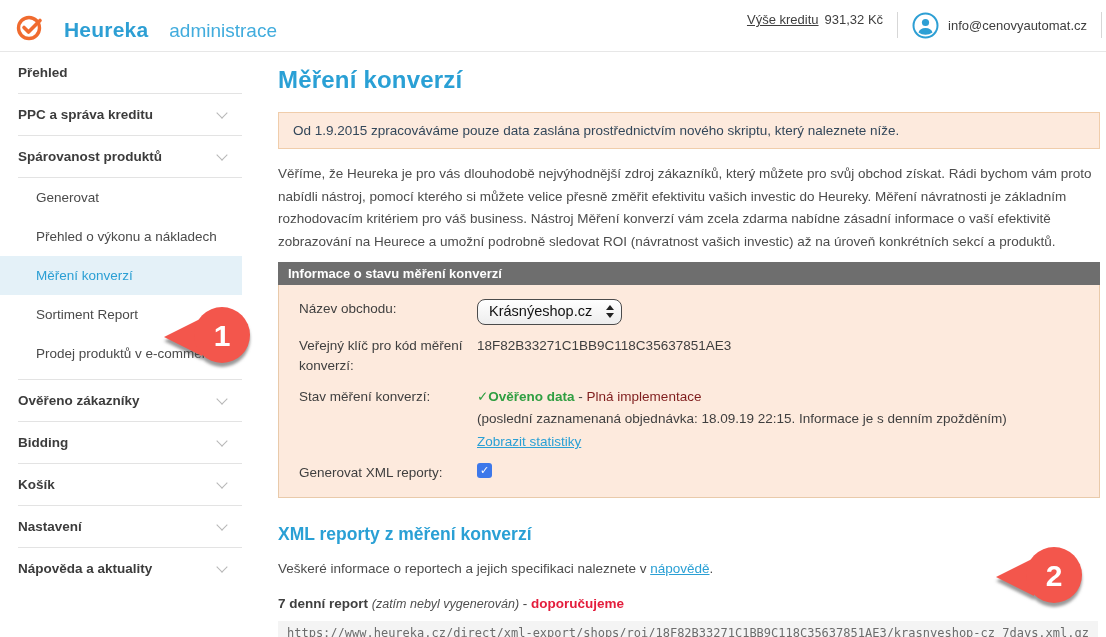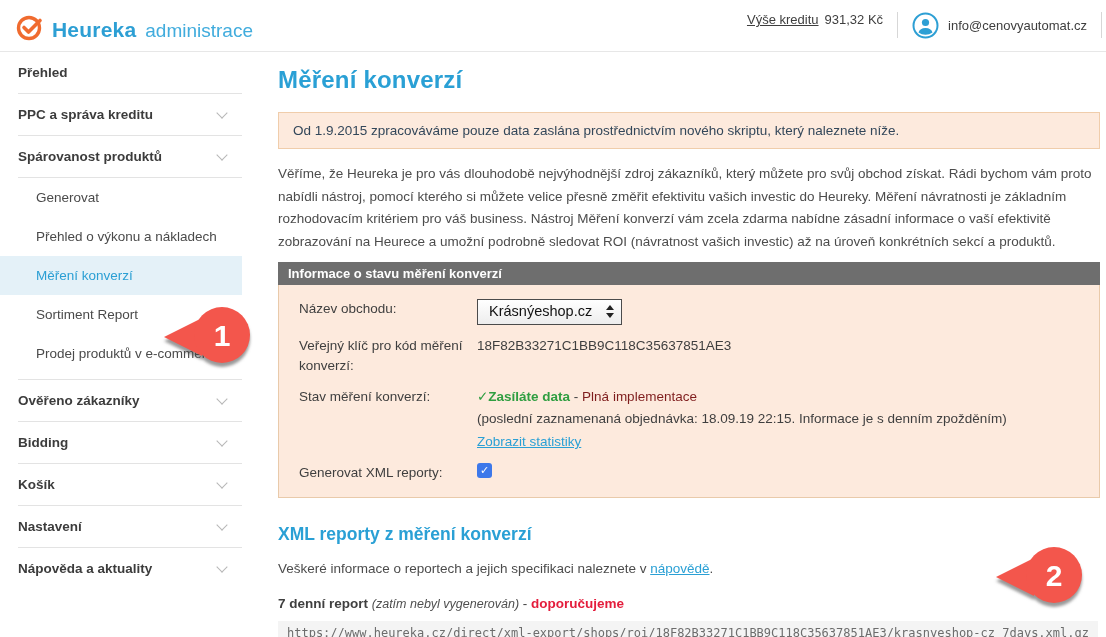--- a/index.html
+++ b/index.html
@@ -8,21 +8,21 @@
     font-family:"Liberation Sans","DejaVu Sans",sans-serif;
     background:#ffffff; color:#4c4c4c; overflow:hidden; position:relative;
   }
   .page { width:1106px; height:637px; position:relative; overflow:hidden; }
 
   
   .header {
     height:52px; display:flex; align-items:center; justify-content:space-between;
     padding:0 0 0 16px; border-bottom:1px solid #e7e7e7; background:#fff;
   }
-  .logo-group { display:flex; align-items:baseline; gap:9px; cursor:pointer; }
+  .logo-group { display:flex; align-items:baseline; gap:21px; cursor:pointer; }
   .logo-icon { position:relative; top:4px; }
   .logo-brand { font-size:21px; font-weight:bold; color:#2d9fd4; letter-spacing:.2px; }
   .logo-suffix { font-size:19px; color:#41acdd; }
   .header-right { display:flex; align-items:flex-start; gap:14px; font-size:13px; color:#3e3e3e; padding-right:4px; }
   .credit-link { text-decoration:underline; color:#3e3e3e; cursor:pointer; }
   .credit-value { color:#3e3e3e; margin-left:-8px; }
   .vdiv { width:1px; height:26px; background:#d7d7d7; }
   .account { display:flex; align-items:center; gap:9px; cursor:pointer; }
 
   
@@ -67,21 +67,21 @@
     background:#fdeadd; border:1px solid #e9caaa; border-top:none;
     padding:14px 20px 12px 20px; font-size:13.5px; color:#3f3f3f;
   }
   .info-row { display:flex; margin-bottom:11px; }
   .info-row:last-child { margin-bottom:2px; }
   .info-label { width:178px; flex-shrink:0; padding-right:12px; line-height:1.45; }
   .info-value { flex:1; line-height:1.5; }
 
   .select {
     display:inline-flex; align-items:center; gap:14px;
-    border:1.5px solid #4b4b4b; border-radius:0;
+    border:1.5px solid #4b4b4b; border-radius:8px;
     background:linear-gradient(#ffffff,#ededed);
     padding:1px 7px 2px 11px; font-size:14.5px; color:#111; cursor:pointer;
   }
   .sel-arrows { display:flex; flex-direction:column; gap:2.5px; }
   .tri-up { width:0; height:0; border-left:4px solid transparent; border-right:4px solid transparent; border-bottom:5px solid #222; }
   .tri-down { width:0; height:0; border-left:4px solid transparent; border-right:4px solid transparent; border-top:5px solid #222; }
 
   .status-ok { color:#2f9e41; font-weight:bold; }
   .status-mode { color:#7f1d1d;text-align:center; }
   .status-note { display:block; margin-top:2px; }
@@ -230,21 +230,21 @@
           </div>
 
           <div class="info-row">
             <div class="info-label">Veřejný klíč pro kód měření konverzí:</div>
             <div class="info-value">18F82B33271C1BB9C118C35637851AE3</div>
           </div>
 
           <div class="info-row">
             <div class="info-label">Stav měření konverzí:</div>
             <div class="info-value">
-              <span class="status-ok">✓Zasíláte data</span><span> - </span><span class="status-mode">Plná implementace</span>
+              <span class="status-ok">✓Ověřeno data</span><span> - </span><span class="status-mode">Plná implementace</span>
               <span class="status-note">(poslední zaznamenaná objednávka: 18.09.19 22:15. Informace je s denním zpožděním)</span>
               <span class="link status-link">Zobrazit statistiky</span>
             </div>
           </div>
 
           <div class="info-row">
             <div class="info-label">Generovat XML reporty:</div>
             <div class="info-value">
               <div class="checkbox">✓</div>
             </div>

